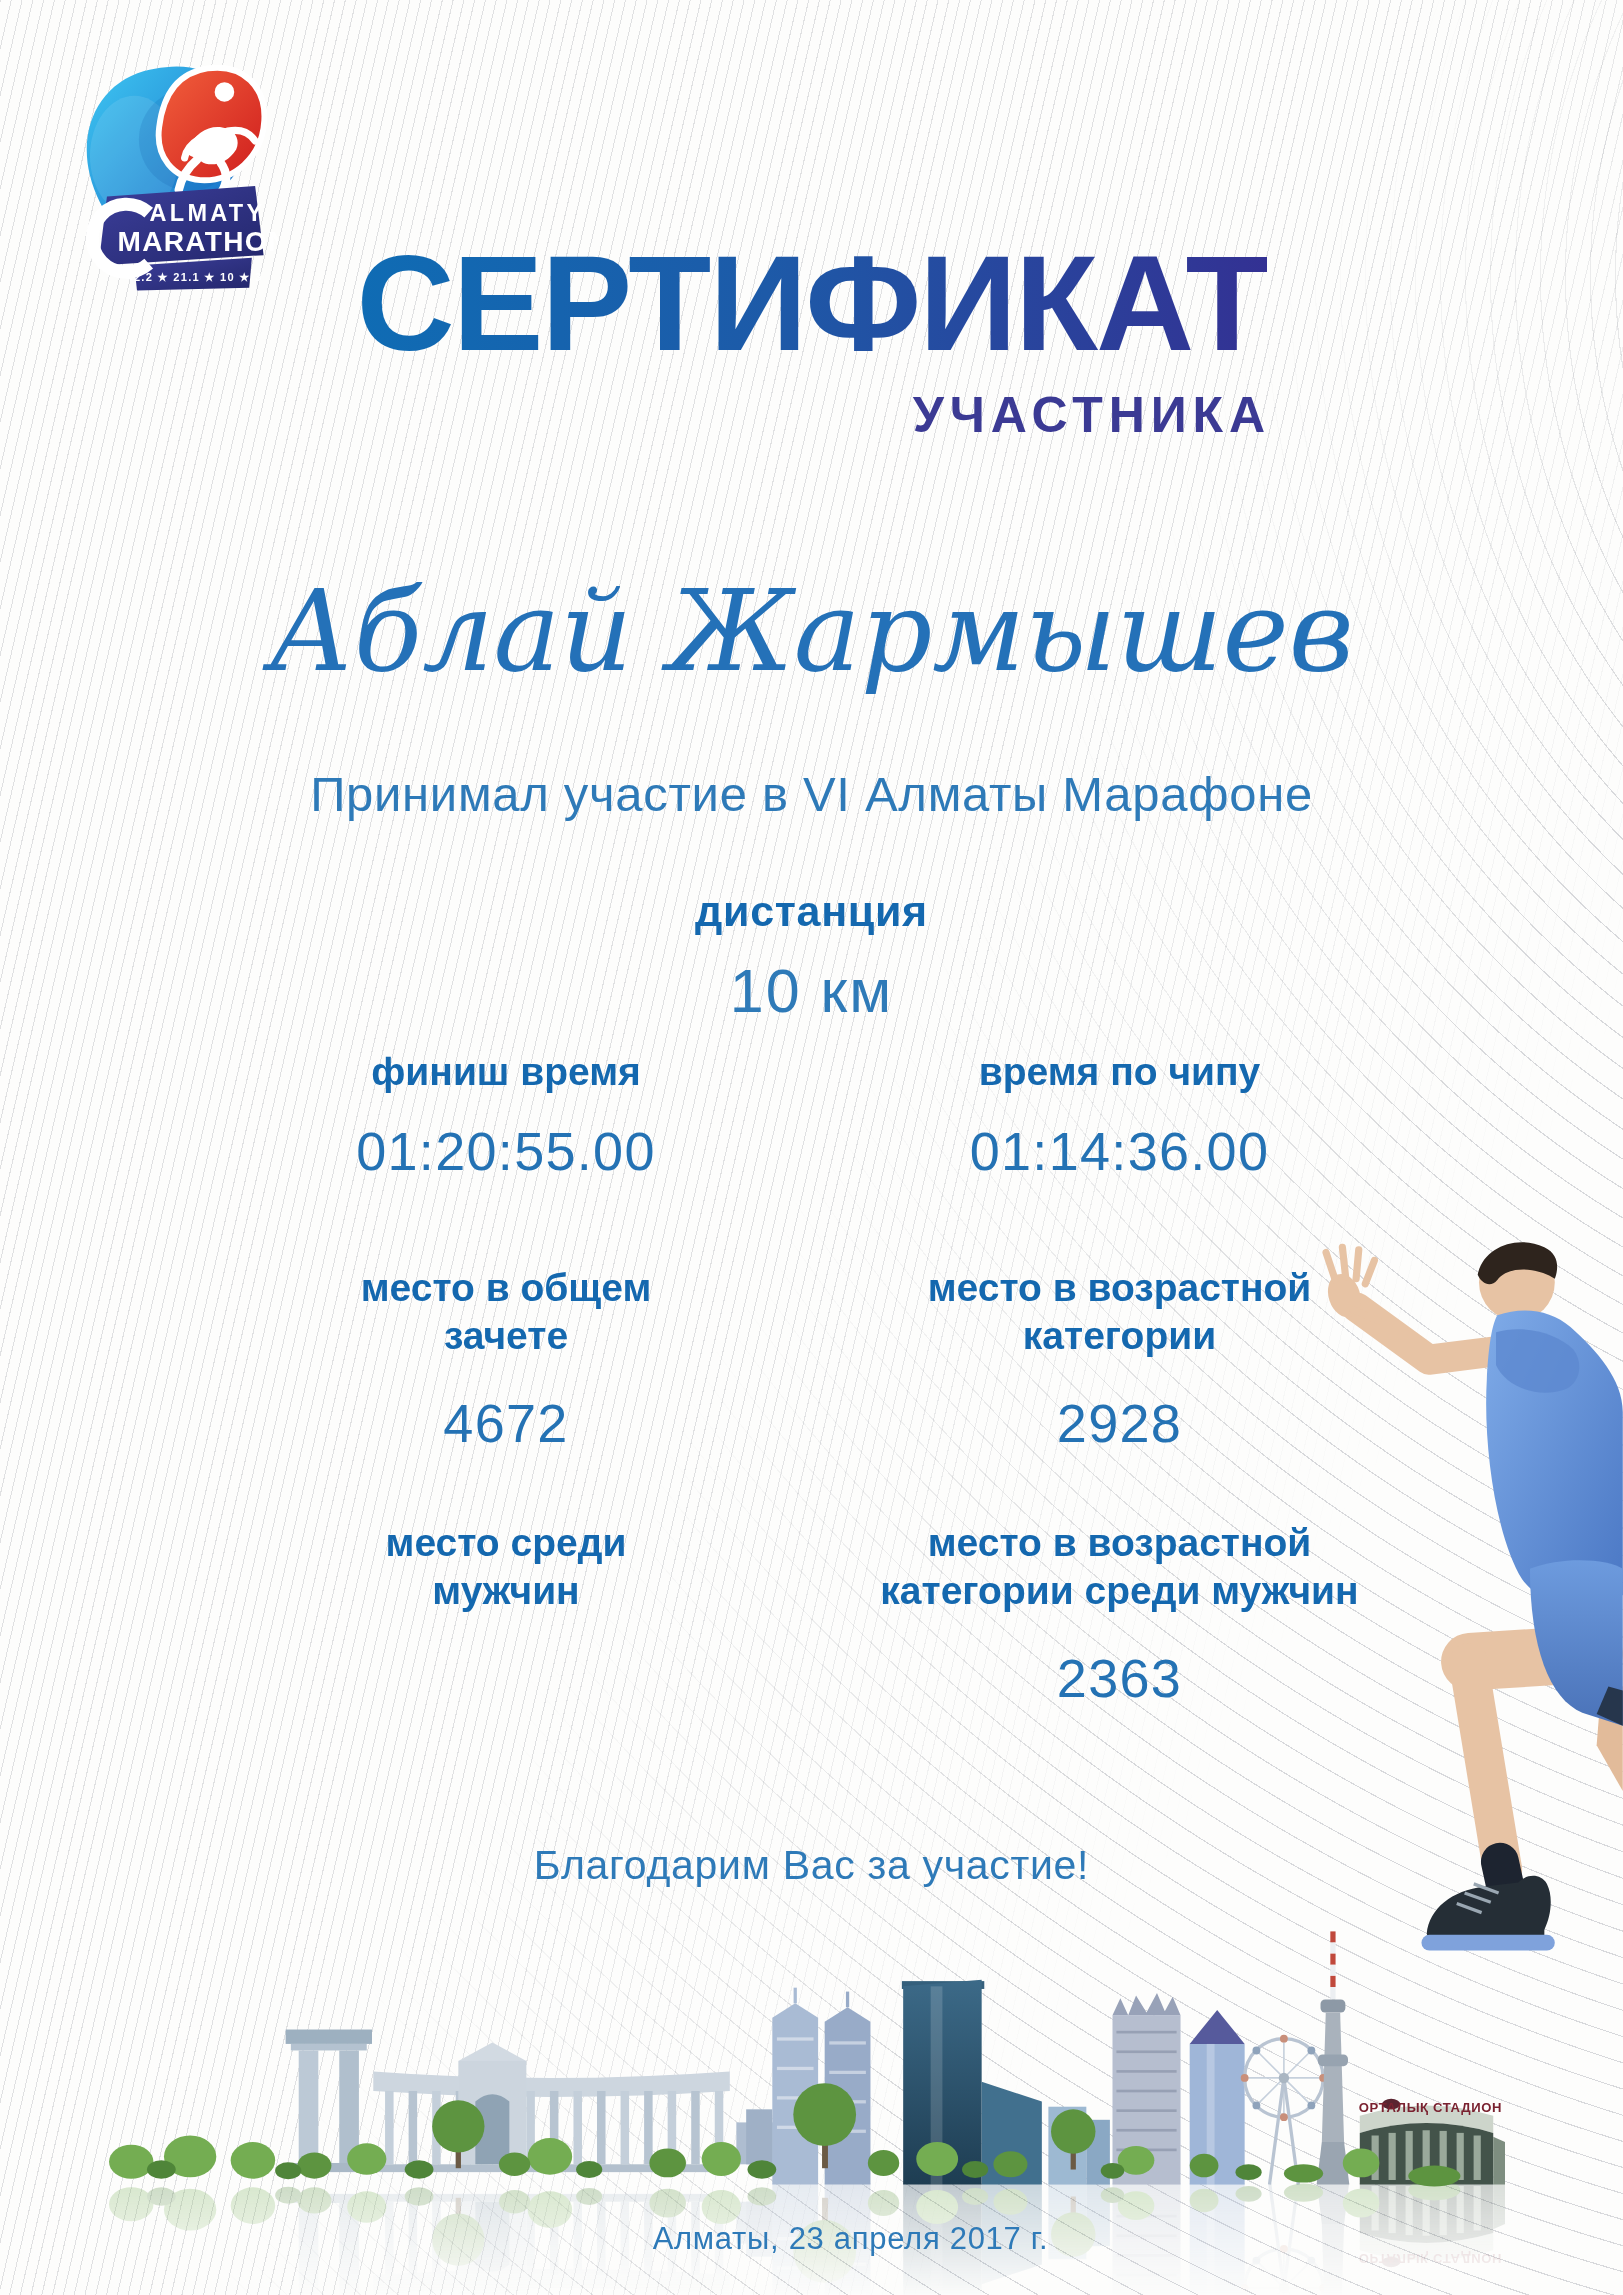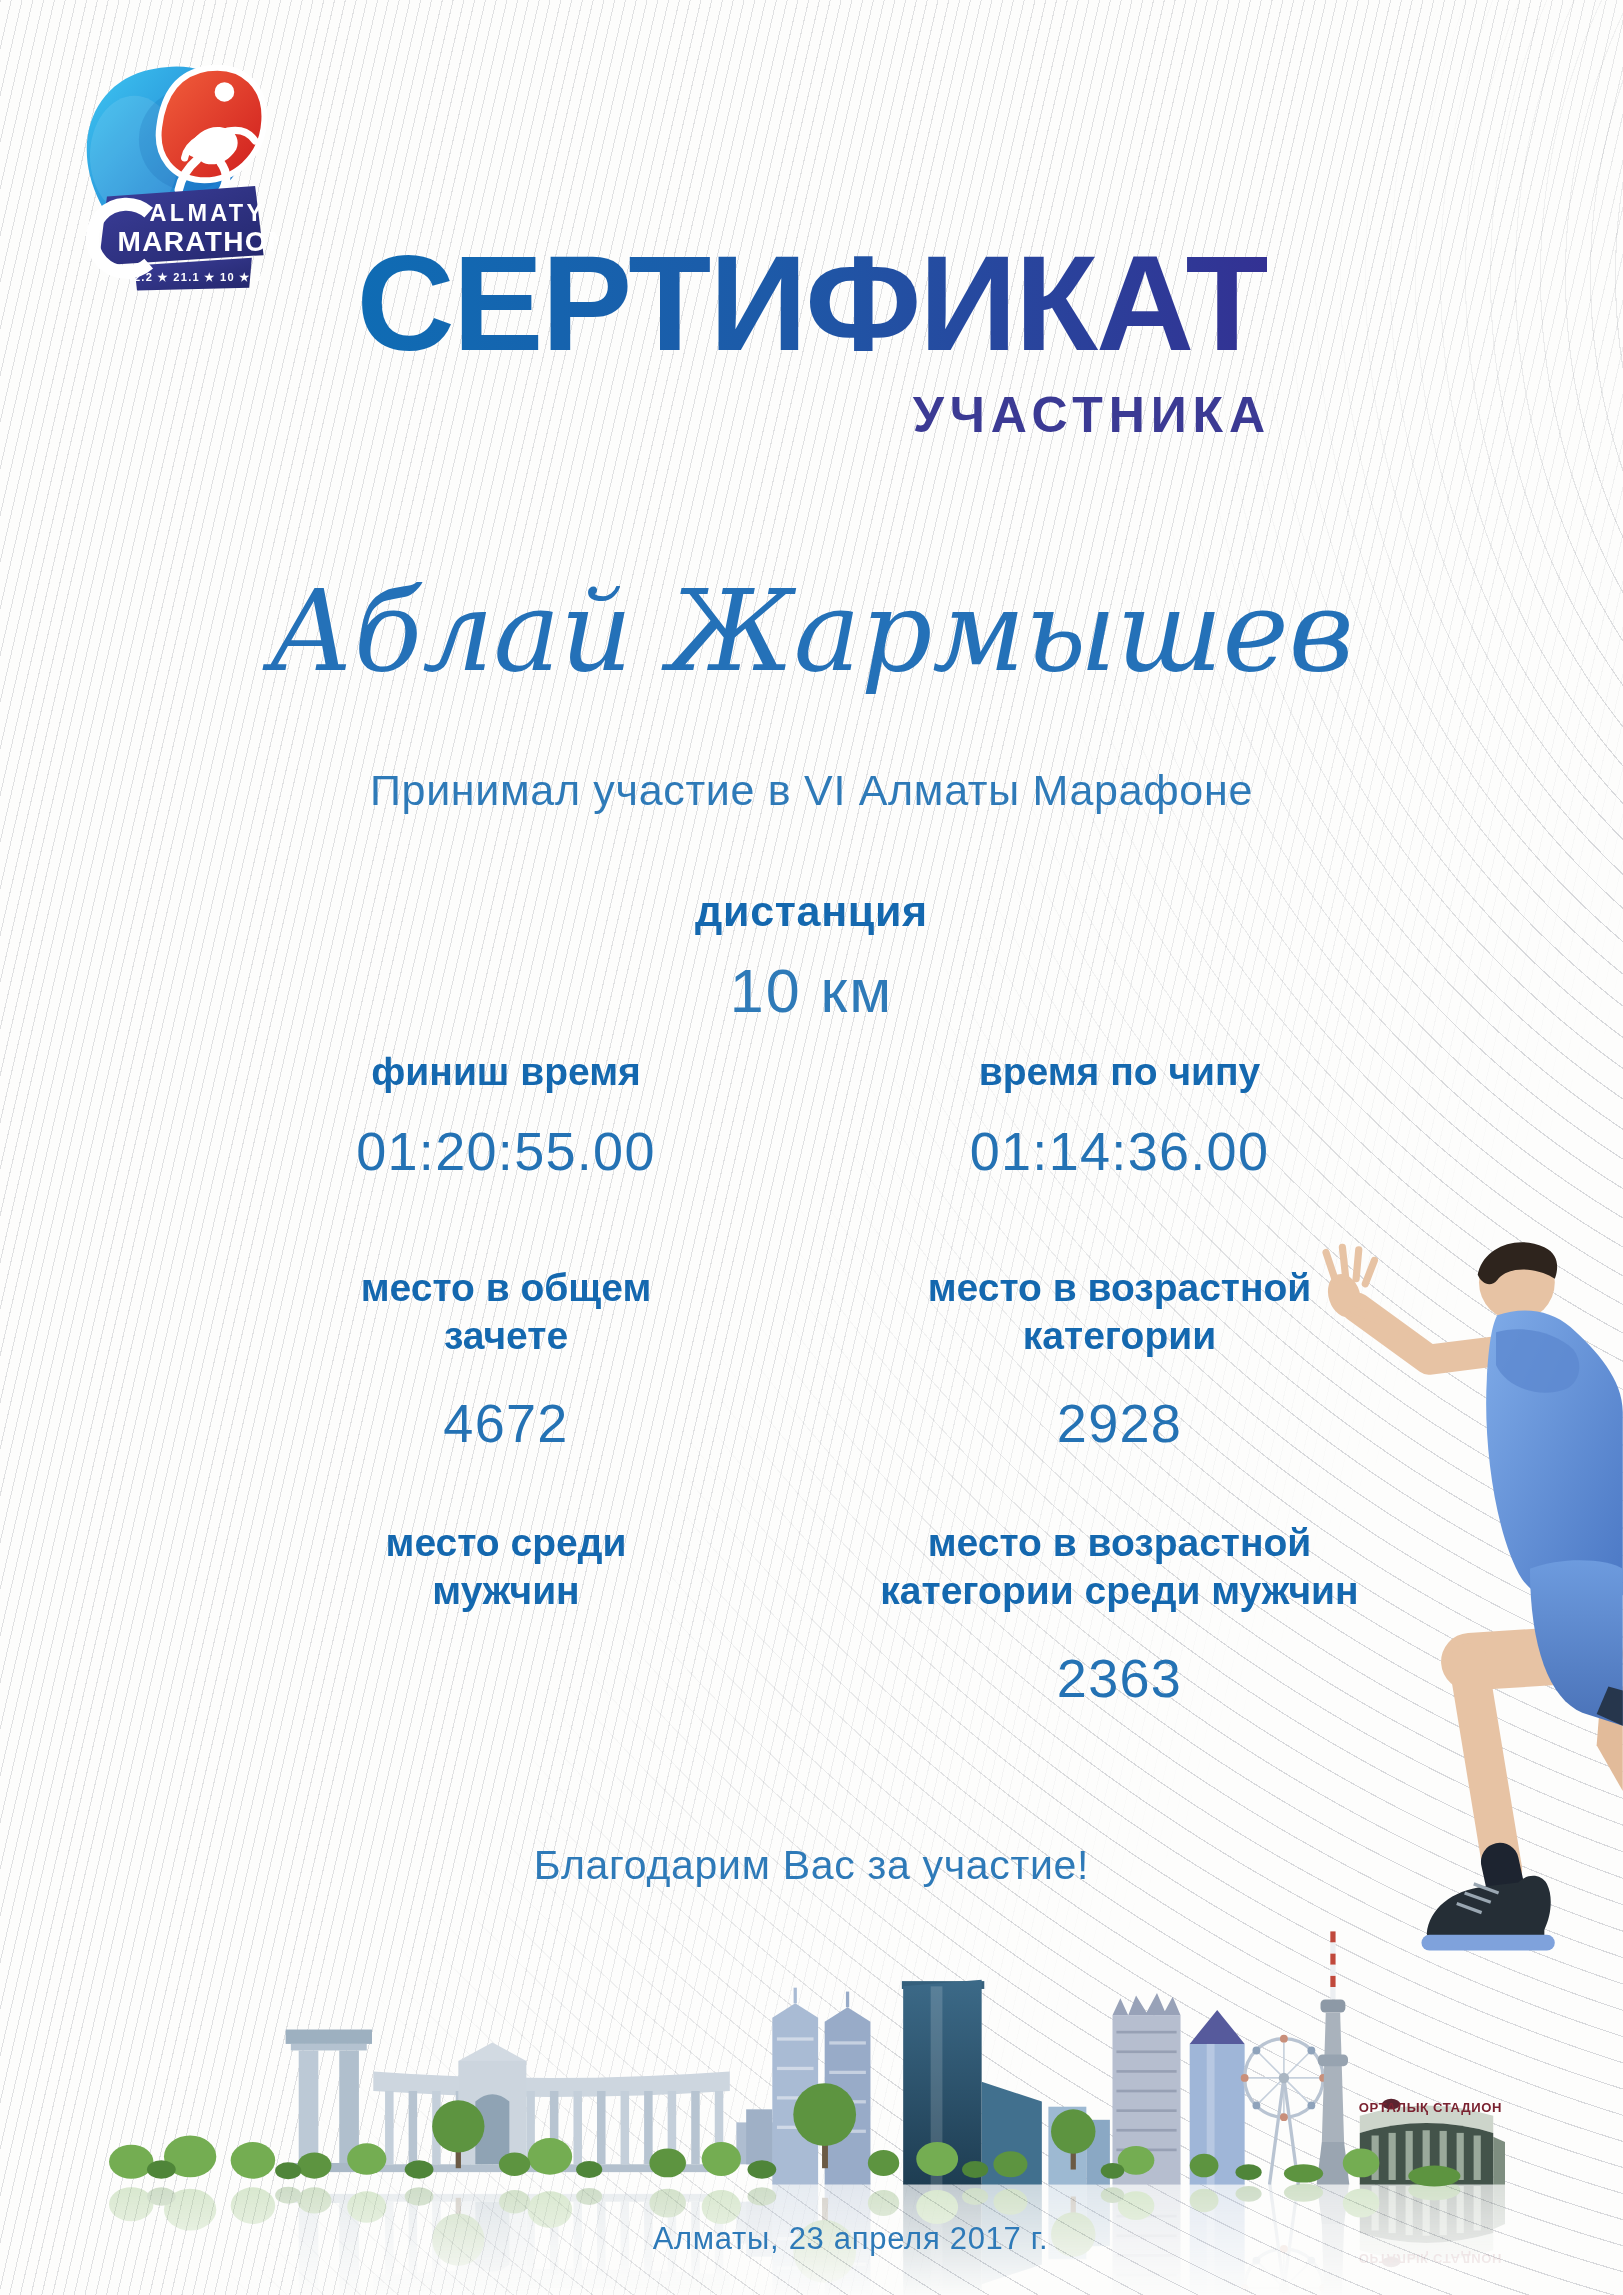--- a/index.html
+++ b/index.html
@@ -46,21 +46,21 @@
   }
 
   
   .name{
     position:absolute;top:564px;left:0;width:100%;text-align:center;
     font-family:"DejaVu Serif",serif;font-style:italic;
     font-size:112px;line-height:1.2;color:#2471b8;
   }
   .event-line{
     position:absolute;top:766px;left:0;width:100%;text-align:center;
-    font-size:43px;color:#2e7ab8;letter-spacing:0.7px;
+    font-size:49px;color:#2e7ab8;letter-spacing:0.7px;
   }
 
   
   .distance-label{
     position:absolute;top:887px;left:0;width:100%;text-align:center;
     font-size:43px;font-weight:bold;color:#1468af;letter-spacing:0.7px;
   }
   .distance-value{
     position:absolute;top:956px;left:0;width:100%;text-align:center;
     font-size:61px;color:#2e7ab8;letter-spacing:2px;

